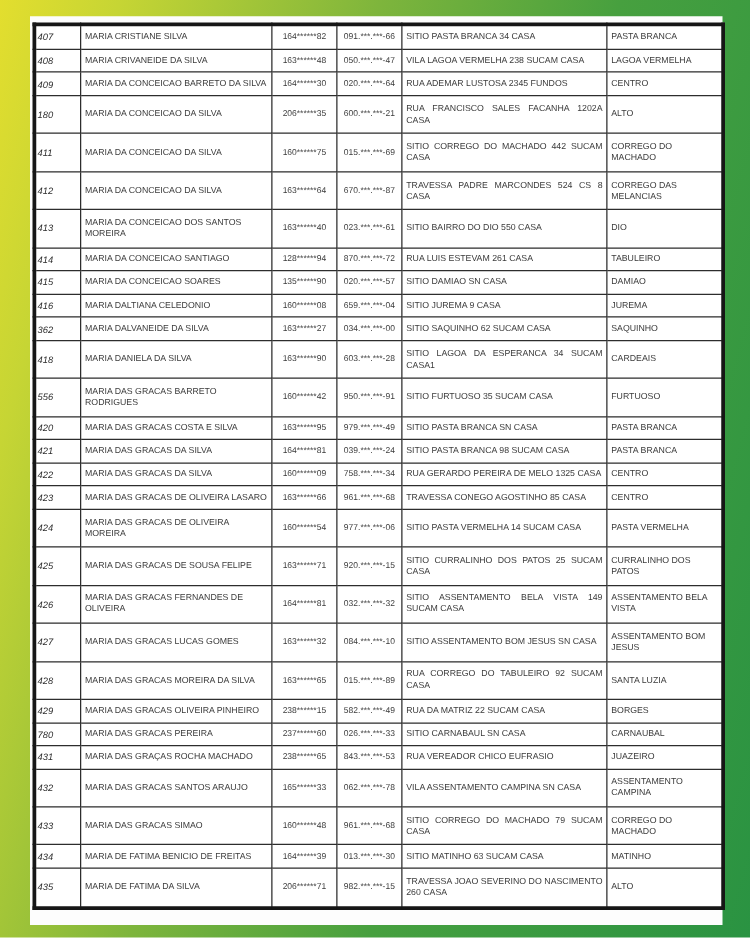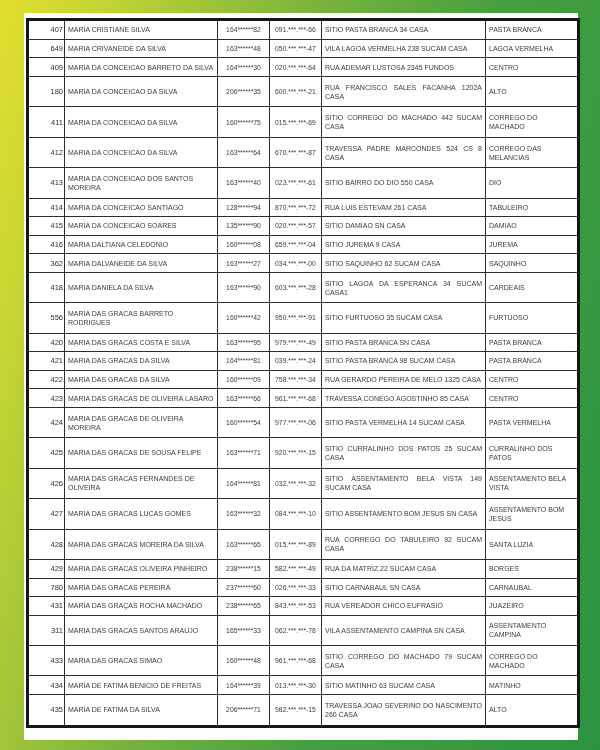--- a/index.html
+++ b/index.html
@@ -22,21 +22,21 @@
   }
   td{
     border:1px solid #2d2d2d;
     padding:2px 3px;
     font-size:7px;line-height:9px;
     color:#3b3b3b;
     vertical-align:middle;
     overflow:hidden;
     word-wrap:break-word;
   }
-  td.col-num{text-align:right;font-size:7.5px;color:#2e2e2e;padding:2px 1px;}
+  td.col-num{text-align:left;font-size:7.5px;color:#2e2e2e;padding:2px 1px;font-style:italic;}
   td.col-nis,td.col-cpf{text-align:center;font-size:6.8px;white-space:nowrap;padding:2px 1px;}
   td.col-name{text-transform:uppercase;}
   td.col-address{text-align:justify;}
   td.col-district{text-transform:uppercase;}
 </style>
 </head>
 <body>
 
 <div class="sheet">
   <table class="records">
@@ -51,21 +51,21 @@
     <tbody>
         <tr>
           <td class="col-num">407</td>
           <td class="col-name">MARIA CRISTIANE SILVA</td>
           <td class="col-nis">164******82</td>
           <td class="col-cpf">091.***.***-66</td>
           <td class="col-address">SITIO PASTA BRANCA 34 CASA</td>
           <td class="col-district">PASTA BRANCA</td>
         </tr>
         <tr>
-          <td class="col-num">649</td>
+          <td class="col-num">408</td>
           <td class="col-name">MARIA CRIVANEIDE DA SILVA</td>
           <td class="col-nis">163******48</td>
           <td class="col-cpf">050.***.***-47</td>
           <td class="col-address">VILA LAGOA VERMELHA 238 SUCAM CASA</td>
           <td class="col-district">LAGOA VERMELHA</td>
         </tr>
         <tr>
           <td class="col-num">409</td>
           <td class="col-name">MARIA DA CONCEICAO BARRETO DA SILVA</td>
           <td class="col-nis">164******30</td>
@@ -243,21 +243,21 @@
         </tr>
         <tr>
           <td class="col-num">431</td>
           <td class="col-name">MARIA DAS GRAÇAS ROCHA MACHADO</td>
           <td class="col-nis">238******65</td>
           <td class="col-cpf">843.***.***-53</td>
           <td class="col-address">RUA VEREADOR CHICO EUFRASIO</td>
           <td class="col-district">JUAZEIRO</td>
         </tr>
         <tr>
-          <td class="col-num">311</td>
+          <td class="col-num">432</td>
           <td class="col-name">MARIA DAS GRACAS SANTOS ARAUJO</td>
           <td class="col-nis">165******33</td>
           <td class="col-cpf">062.***.***-78</td>
           <td class="col-address">VILA ASSENTAMENTO CAMPINA SN CASA</td>
           <td class="col-district">ASSENTAMENTO CAMPINA</td>
         </tr>
         <tr>
           <td class="col-num">433</td>
           <td class="col-name">MARIA DAS GRACAS SIMAO</td>
           <td class="col-nis">160******48</td>

